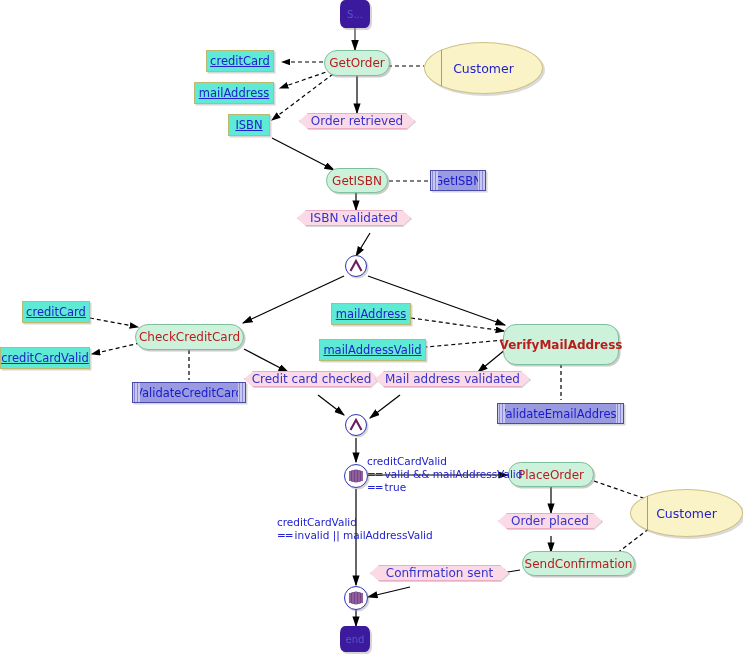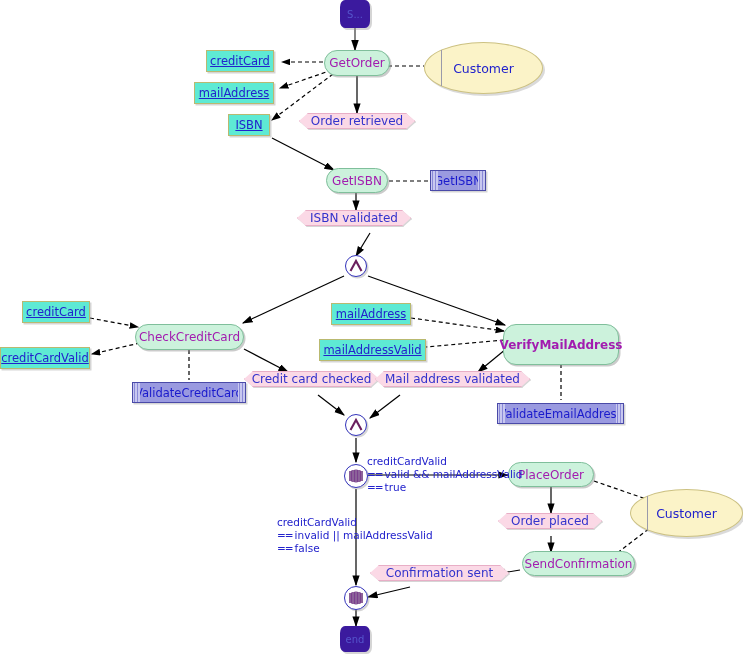--- a/index.html
+++ b/index.html
@@ -32,21 +32,21 @@
     align-items: center;
     justify-content: center;
     white-space: nowrap;
   }
 
   
   .activity {
     background: #ccf2dc;
     border: 1px solid #7fbf9b;
     border-radius: 13px;
-    color: #a21caf;
+    color: #b91c1c;
     font-size: 12px;
     box-shadow: 1.5px 1.5px 0 rgba(140,140,140,0.45);
   }
 
   
   .event {
     background: #fbd9e6;
     color: #3333cc;
     font-size: 12px;
     border: 1px solid #e8aec6;
@@ -377,18 +377,15 @@
     <div>
       <span class="eq">==</span><span>true</span>
     </div>
   </div>
 
   <div class="guard" style="left:277px; top:516px;">
     <div>creditCardValid</div>
     <div>
       <span class="eq">==</span><span>invalid || mailAddressValid</span>
     </div>
-    <div>
-      <span class="eq">==</span><span>false</span>
-    </div>
   </div>
 
 </div>
 
 </body></html>

